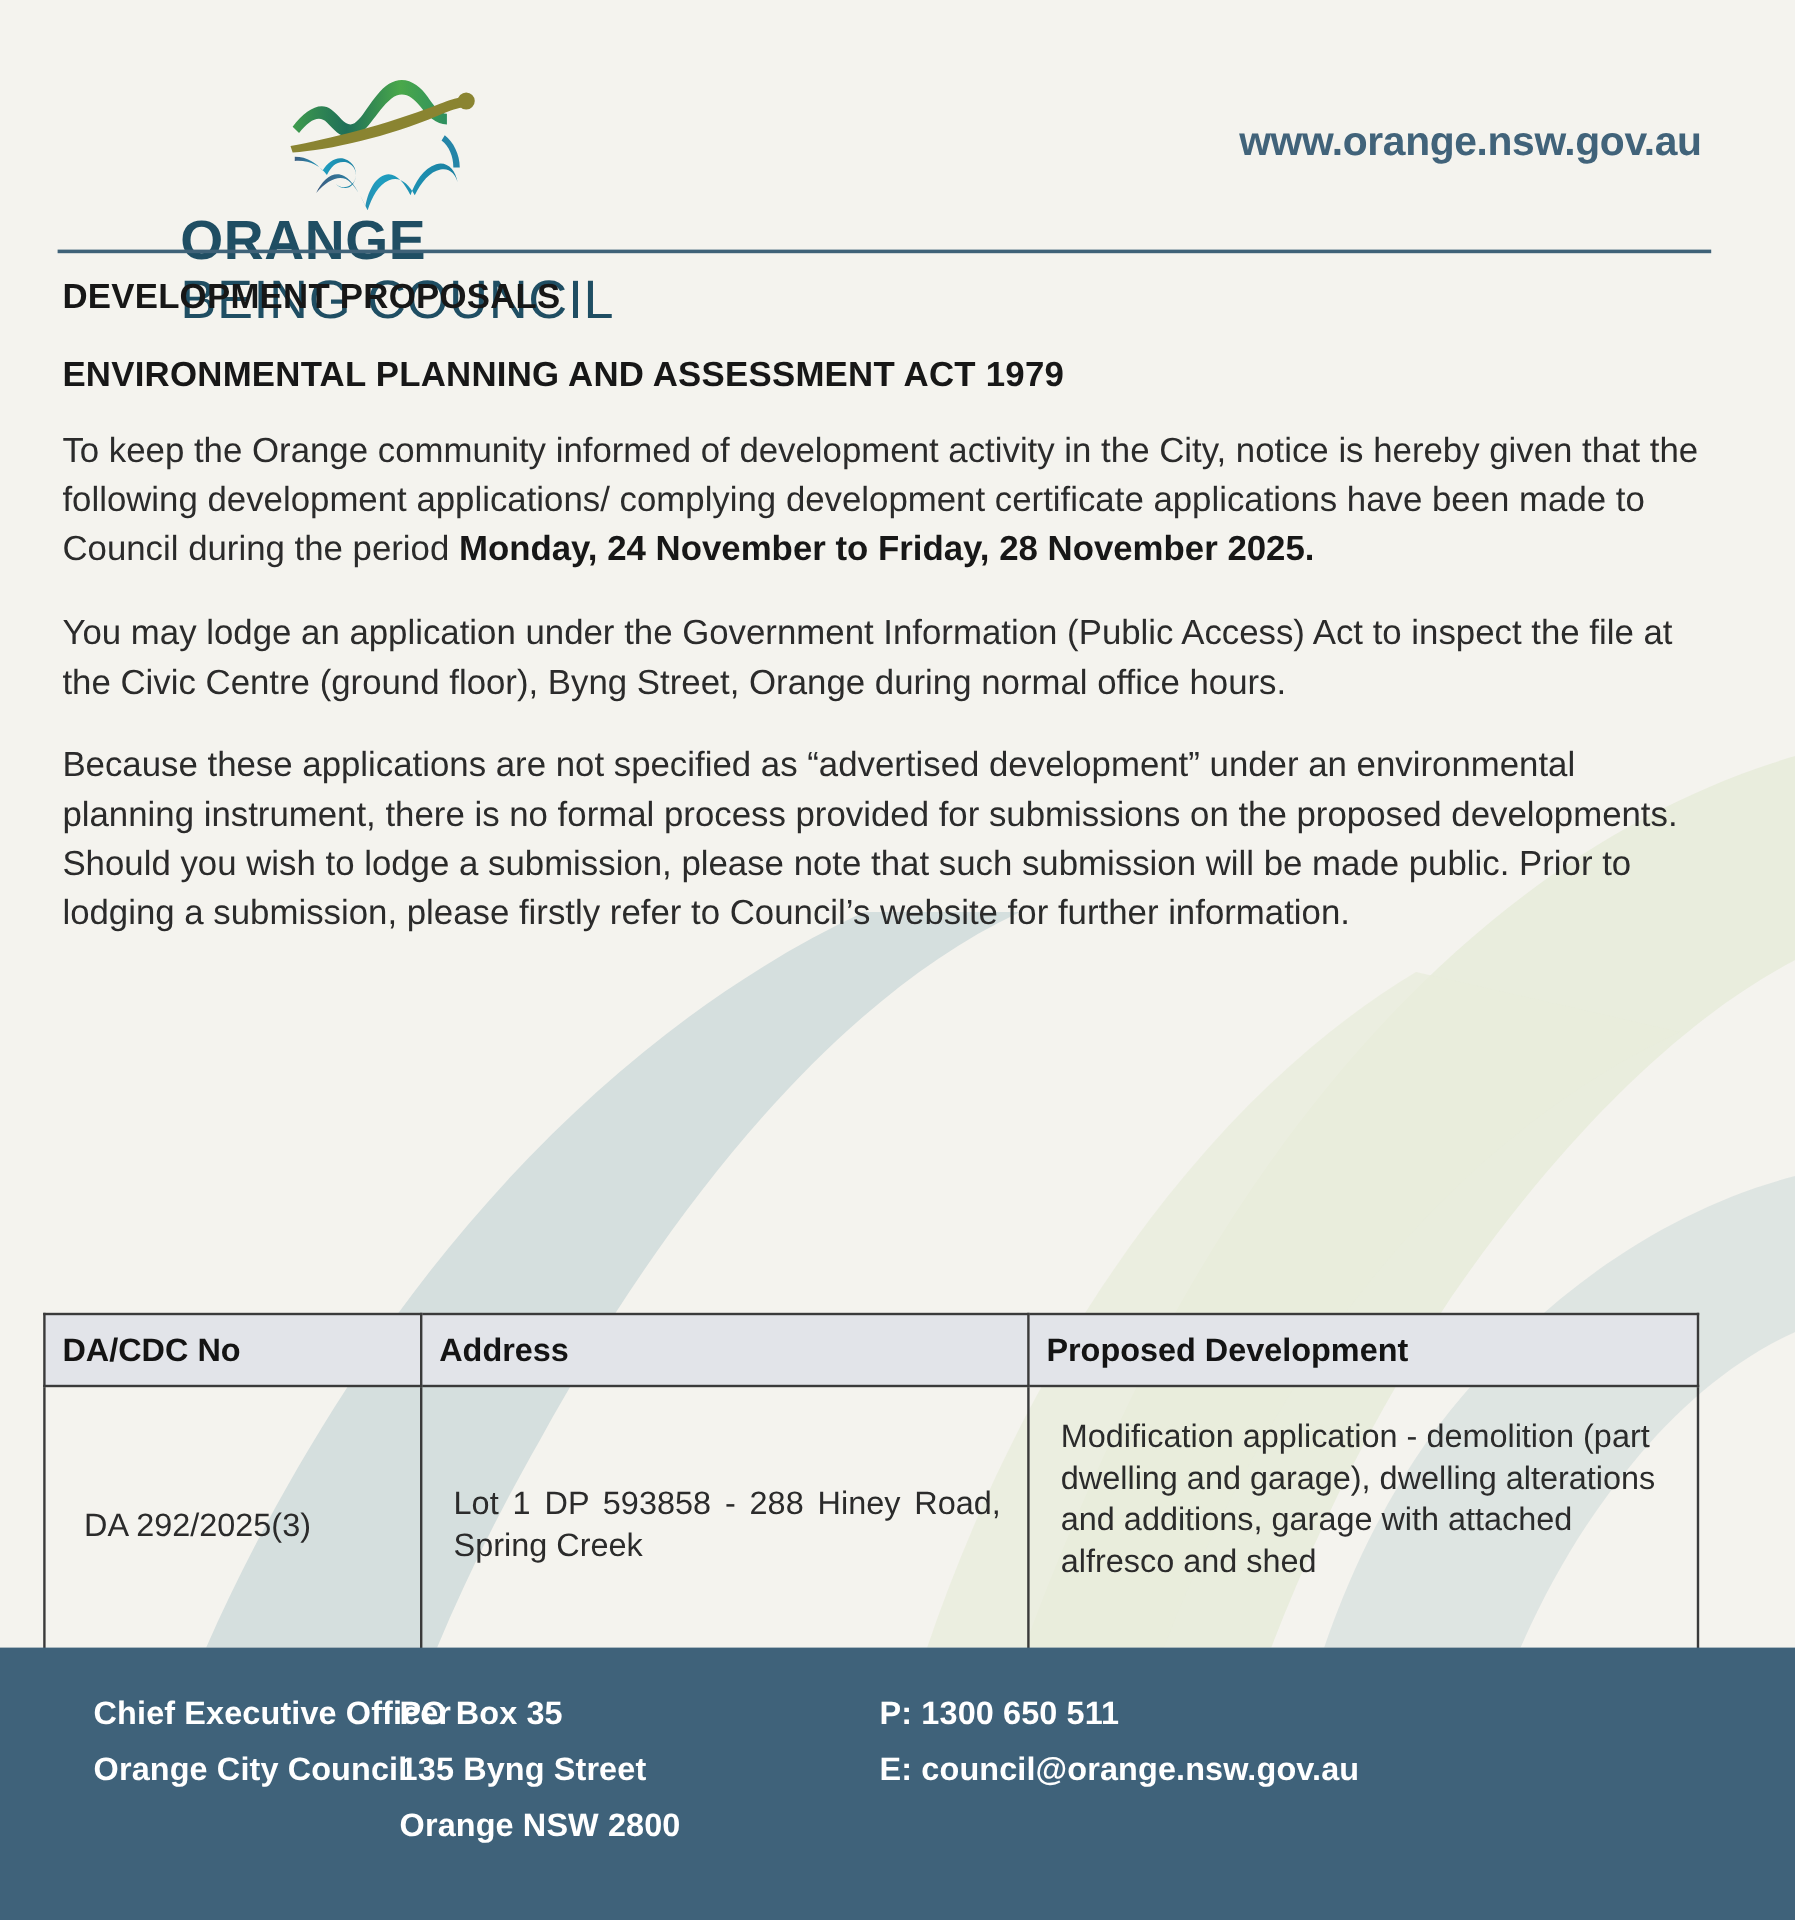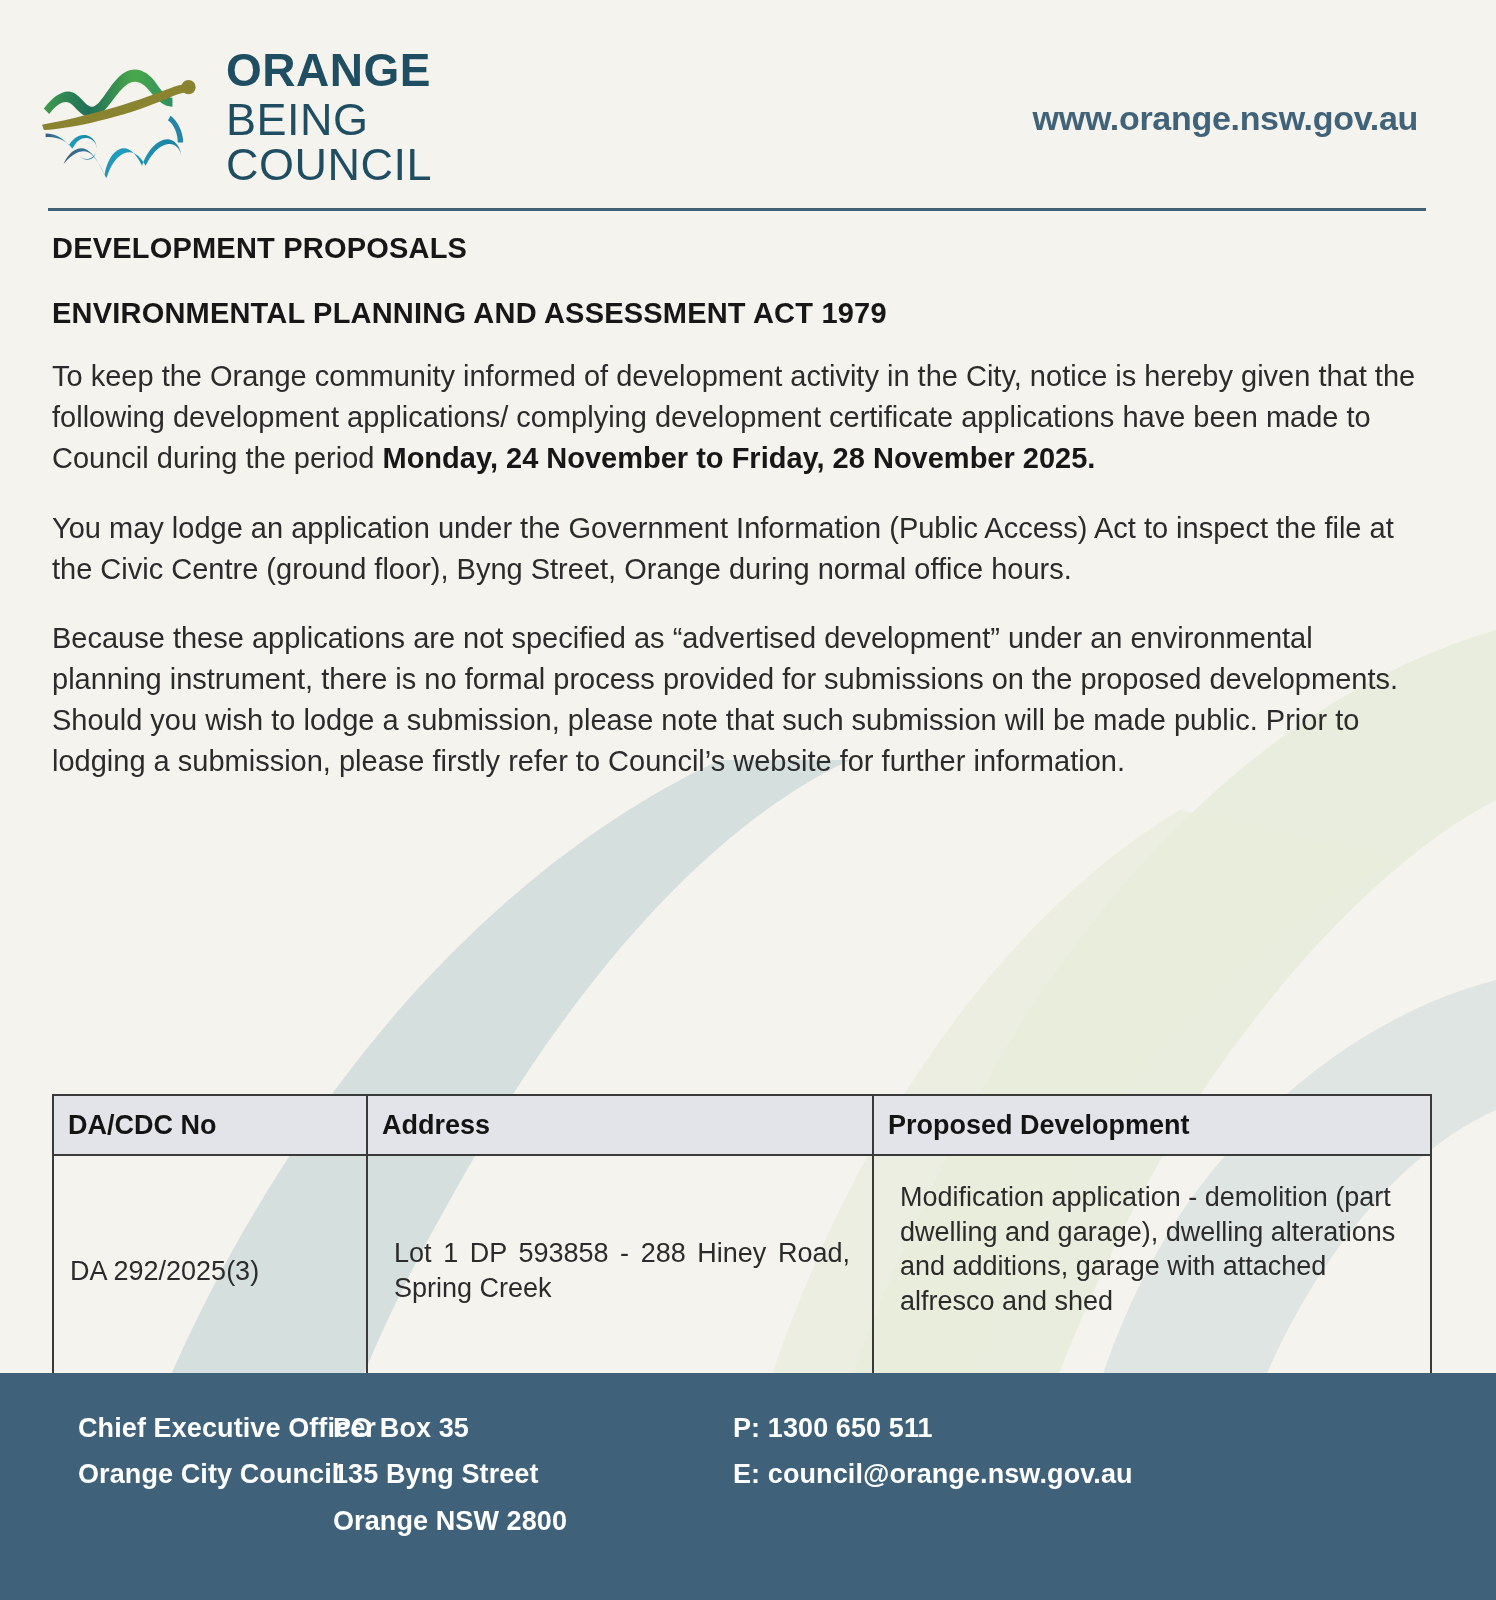--- a/index.html
+++ b/index.html
@@ -32,26 +32,27 @@
   
   .header {
     position: absolute;
     left: 0; top: 0;
     width: 1496px;
     height: 210px;
     z-index: 2;
   }
   .logo-wrap {
     position: absolute;
-    left: 36px;
+    left: 56px;
     top: 52px;
     width: 540px;
     height: 130px;
     display: flex;
     align-items: center;
+    flex-direction: column;
   }
   .logo-mark {
     width: 180px;
     height: 125px;
     flex: 0 0 auto;
   }
   .logo-text {
     margin-left: 10px;
     line-height: 1;
   }
@@ -124,21 +125,21 @@
     line-height: 1.42;
     margin: 0 0 28px 0;
     color: #2b2b2b;
     max-width: 1370px;
   }
   p.para b { font-weight: bold; color: #171717; }
 
   
   .da-table {
     position: absolute;
-    left: 52px;
+    left: 36px;
     top: 1094px;
     width: 1378px;
     border-collapse: collapse;
     z-index: 2;
     table-layout: fixed;
   }
   .da-table th, .da-table td {
     border: 2px solid #3a3a3a;
     text-align: left;
     vertical-align: middle;
@@ -156,21 +157,21 @@
     font-size: 27px;
     font-weight: normal;
     color: #2b2b2b;
     padding: 16px 18px;
     line-height: 1.28;
     margin-left: 28px;
   }
   .col-no   { width: 314px; }
   .col-addr { width: 506px; }
   .col-dev  { width: 558px; }
-  td.cell-no   { text-align: left; padding-left: 16px; }
+  td.cell-no   { text-align: left; padding-left: 32px; }
   td.cell-addr { text-align: justify; padding-left: 26px; padding-right: 22px; height: 198px; }
   td.cell-dev  { text-align: left; padding-left: 26px; vertical-align: top; padding-top: 24px; }
 
   
   .footer {
     position: absolute;
     left: 0;
     top: 1373px;
     width: 1496px;
     height: 227px;

